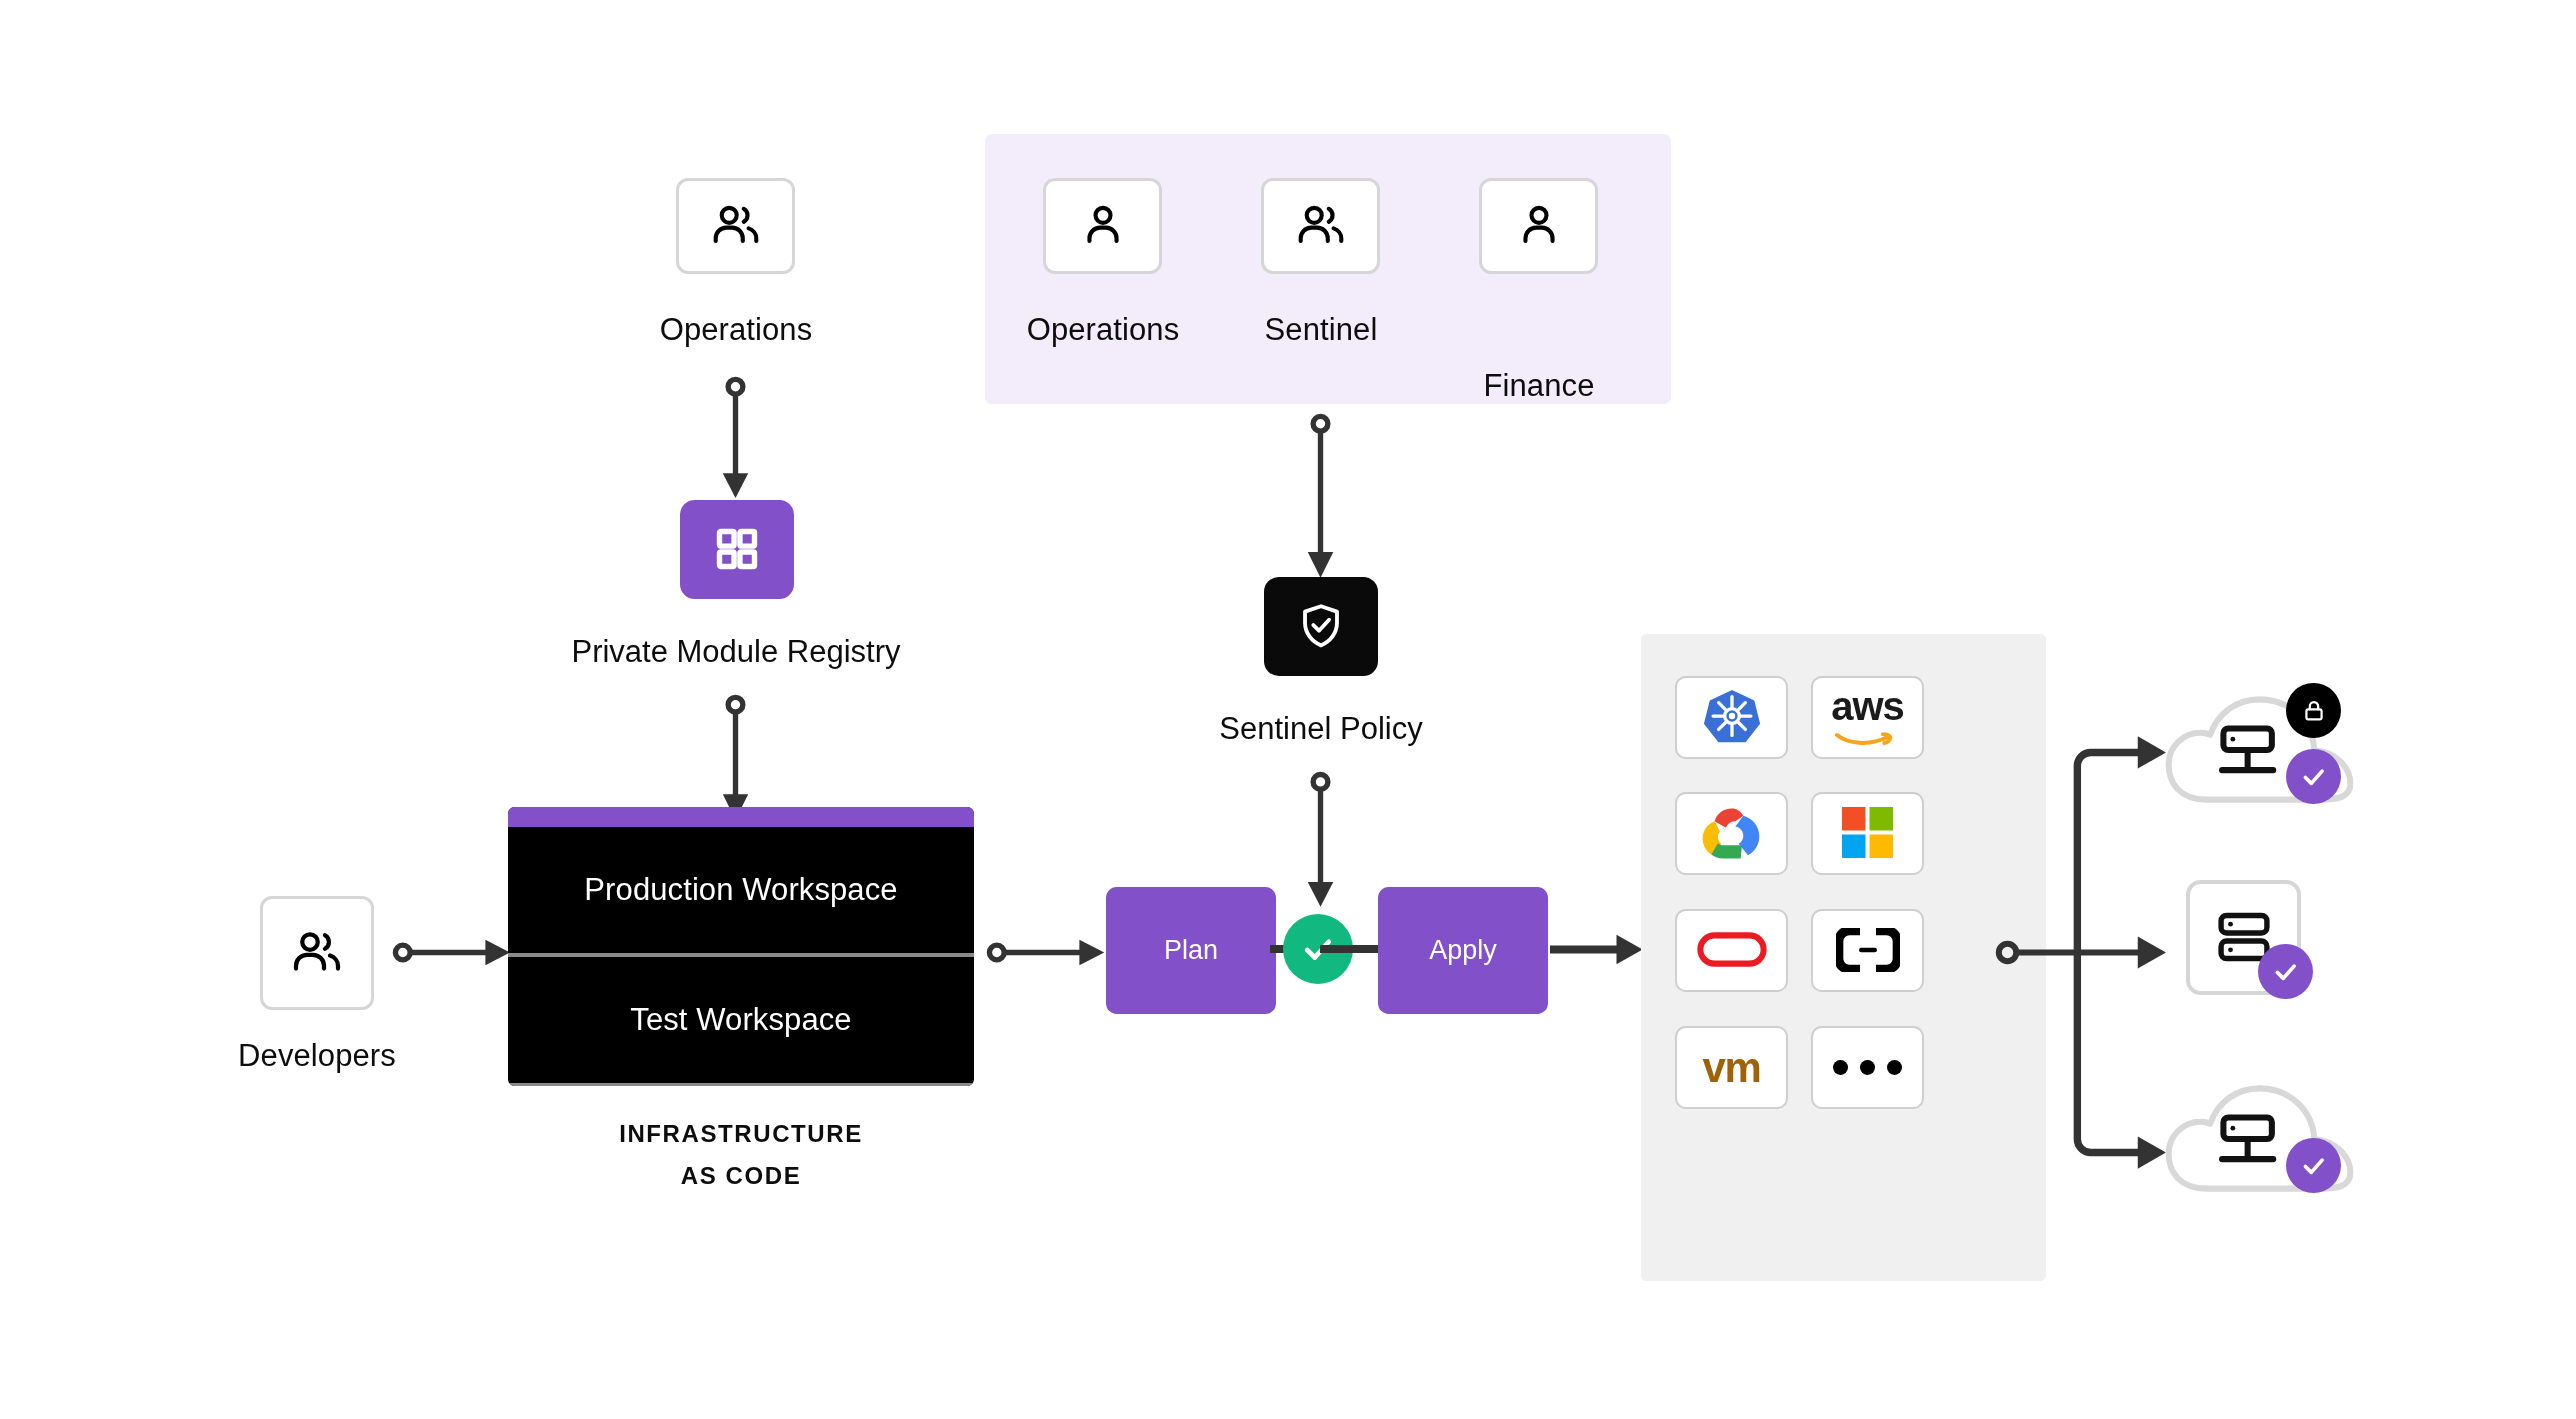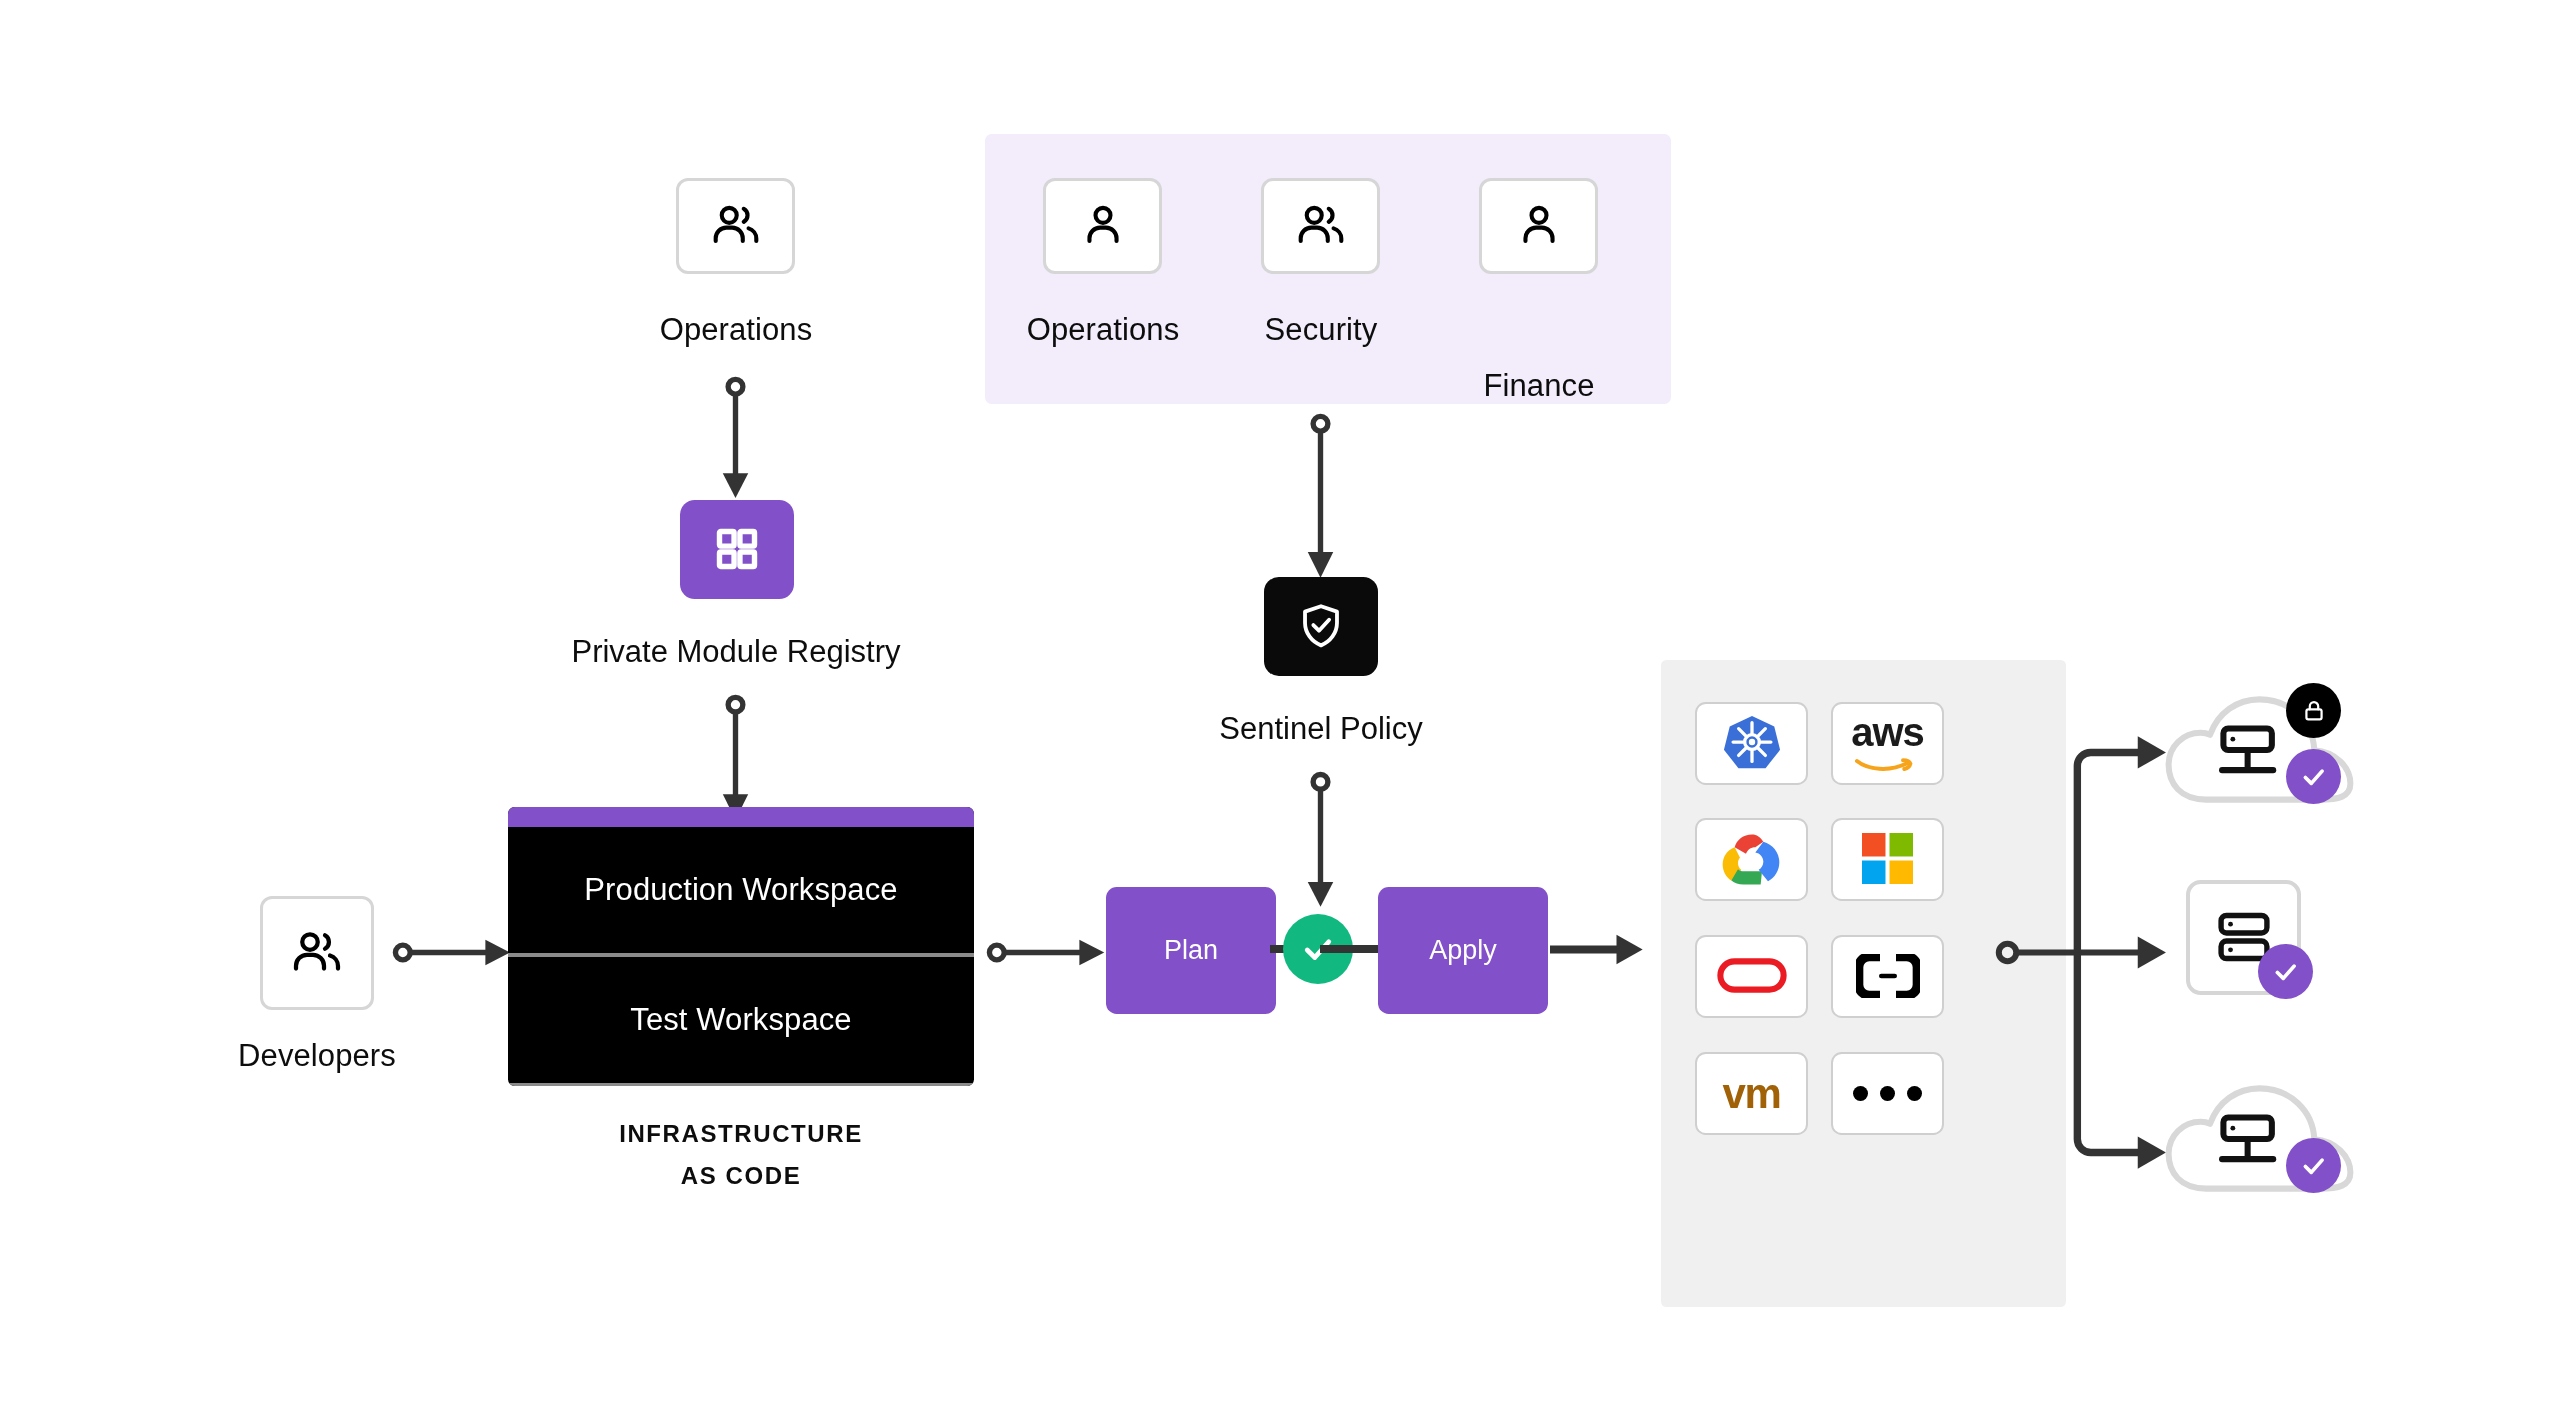--- a/index.html
+++ b/index.html
@@ -219,21 +219,21 @@
   <div class="abs persona-card" style="left:1261px; top:178px; width:119px; height:96px;">
     <span>
       <svg width="58" height="58" viewBox="0 0 24 24" fill="none" stroke="#000" stroke-width="1.7" stroke-linecap="round" stroke-linejoin="round">
         <circle cx="9.2" cy="8" r="3.1"></circle>
         <path d="M3.6 18.6v-1.1a4.4 4.4 0 0 1 4.4-4.4h2.4a4.4 4.4 0 0 1 4.4 4.4v1.1"></path>
         <path d="M15.2 5.3a3.1 3.1 0 0 1 0 5.4"></path>
         <path d="M17.2 13.4a4.4 4.4 0 0 1 3.2 4.2v1"></path>
       </svg>
     </span>
   </div>
-  <div class="abs persona-label" style="left:1187px; top:312px; width:268px;">Security</div>
+  <div class="abs persona-label" style="left:1187px; top:312px; width:268px;">Sentinel</div>
 
   <div class="abs persona-card" style="left:1479px; top:178px; width:119px; height:96px;">
     <span>
       <svg width="58" height="58" viewBox="0 0 24 24" fill="none" stroke="#000" stroke-width="1.7" stroke-linecap="round" stroke-linejoin="round">
         <circle cx="12" cy="8" r="3.1"></circle>
         <path d="M6.4 18.6v-1.1a4.4 4.4 0 0 1 4.4-4.4h2.4a4.4 4.4 0 0 1 4.4 4.4v1.1"></path>
       </svg>
     </span>
   </div>
   <div class="abs persona-label" style="left:1405px; top:332px; width:268px;margin-top:36px;">Finance</div>
@@ -306,21 +306,21 @@
 
   <div class="abs" style="left:1320px; top:945px; width:60px; height:8px; background:#333;"></div>
 
   <div class="abs step-box" style="left:1378px; top:887px; width:170px; height:127px;">Apply</div>
 
   <svg class="abs" style="left:1550px; top:926px;" width="94" height="47" viewBox="0 0 140 70">
     <line x1="0" y1="35" x2="104" y2="35" stroke="#333" stroke-width="12"></line>
     <polygon points="99,13 99,57 138,35" fill="#333"></polygon>
   </svg>
 
-  <div class="abs prov-panel" style="left:1641px; top:660px; width:405px; height:647px;margin-left:20px;">
+  <div class="abs prov-panel" style="left:1641px; top:634px; width:405px; height:647px;">
 
     <div class="prov-card" style="left:34px; top:42px; width:113px; height:83px;">
       <span>
         <svg width="62" height="62" viewBox="0 0 64 64">
           <polygon points="32,4 55,15 61,39 46,58 18,58 3,39 9,15" fill="#3a6fd8"></polygon>
           <g fill="none" stroke="#ffffff" stroke-width="3.4" stroke-linecap="round">
             <circle cx="32" cy="31" r="7.6"></circle>
             <line x1="32" y1="11" x2="32" y2="23"></line>
             <line x1="32" y1="39" x2="32" y2="51"></line>
             <line x1="12.5" y1="31" x2="24.4" y2="31"></line>

